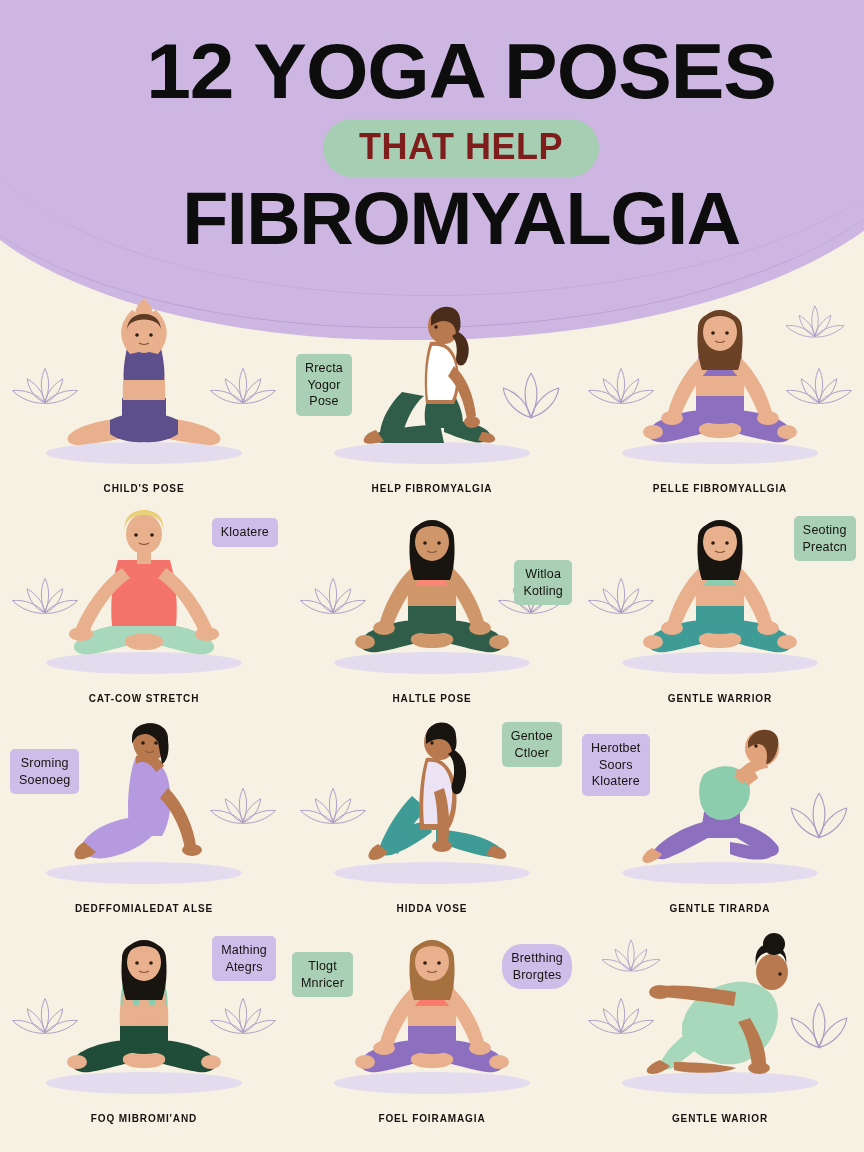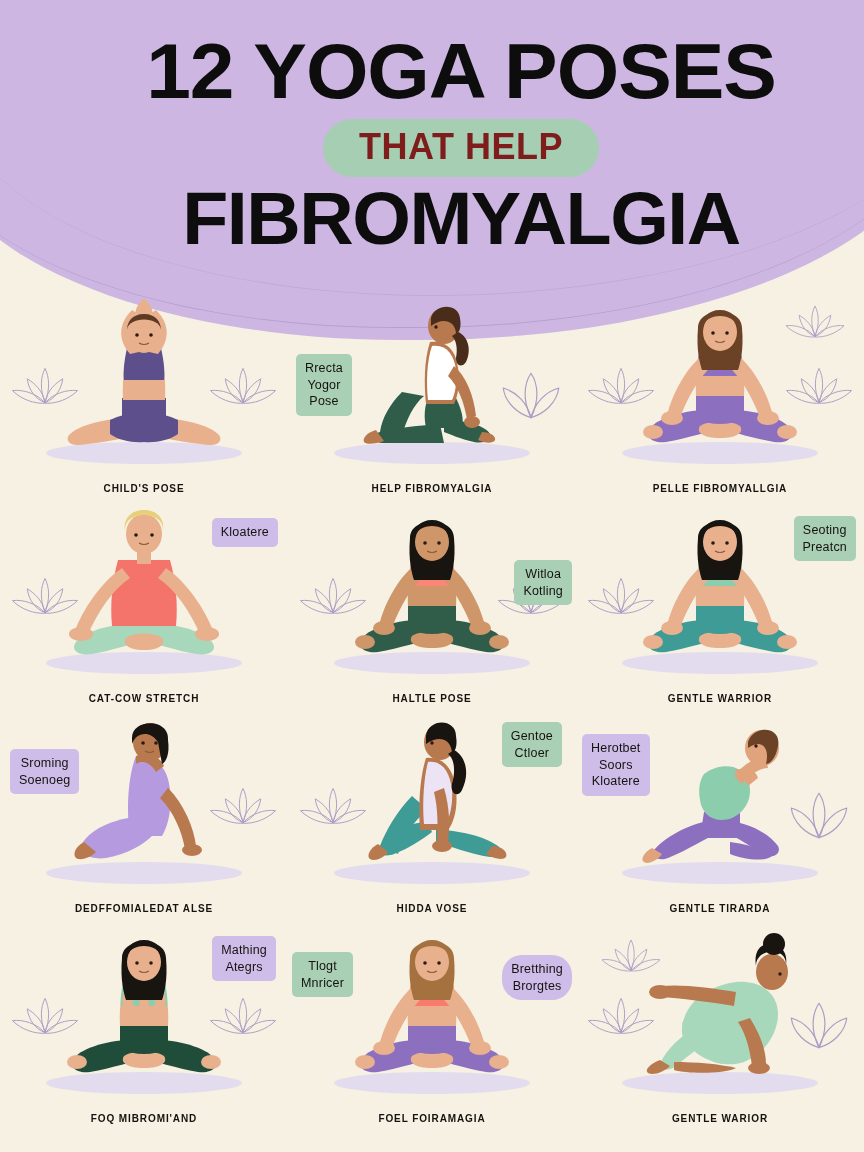--- a/index.html
+++ b/index.html
@@ -665,21 +665,21 @@
               <path d="M83 36 C84 20 116 20 117 36 C118 26 112 18 100 18 C88 18 82 26 83 36 Z" fill="#a5713f"></path>
               <circle cx="93" cy="41" r="1.8" fill="#2a1b12"></circle>
               <circle cx="107" cy="41" r="1.8" fill="#2a1b12"></circle>
               <path d="M95 49 q5 3 10 0" stroke="#8a5a3c" stroke-width="1.2" fill="none"></path>
             </svg>
           </div>
           <div class="badge green" style="left: 4px; top: 30px;">
             <div>Tlogt</div>
             <div>Mnricer</div>
           </div>
-          <div class="badge purple" style="right: 4px; top: 33px; border-radius: 20px;">
+          <div class="badge purple" style="right: 4px; top: 22px; border-radius: 20px;">
             <div>Bretthing</div>
             <div>Brorgtes</div>
           </div>
         </div>
         <div class="caption">FOEL FOIRAMAGIA</div>
       </div>
       <div class="cell">
         <div class="scene">
           <div class="lotus" style="left: 8px; top: 72px;">
             <svg width="74" height="45.88" viewBox="0 0 100 62">

